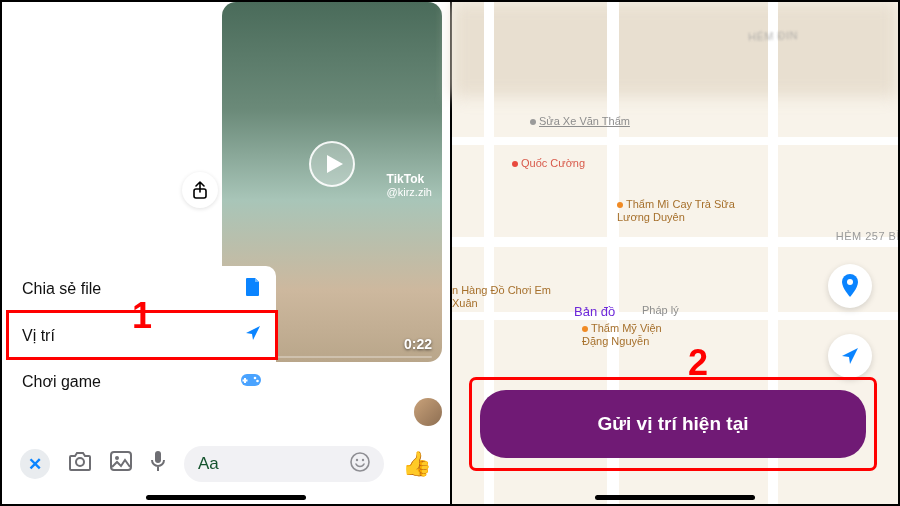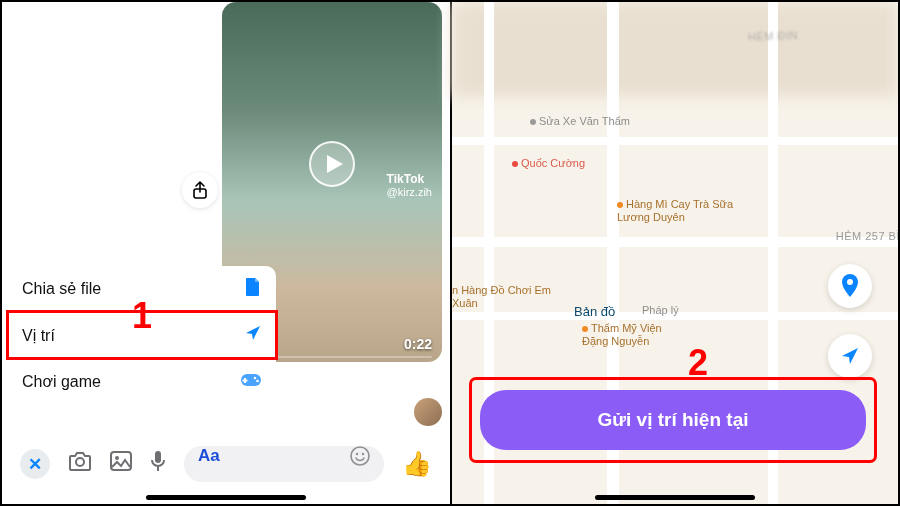--- a/index.html
+++ b/index.html
@@ -36,52 +36,52 @@
 
   .step-number { position: absolute; color: #ff0000; font-size: 36px; font-weight: 800; }
   .step1 { top: 293px; left: 130px; }
   .step2 { top: 340px; right: 190px; }
 
   .avatar { position: absolute; bottom: 78px; right: 8px; width: 28px; height: 28px; border-radius: 50%; background: linear-gradient(135deg,#c9a27a,#8d6e52); }
 
   .composer { position: absolute; bottom: 14px; left: 0; right: 0; height: 52px; padding: 0 18px; display: flex; align-items: center; gap: 18px; }
   .composer .circle-x { width: 30px; height: 30px; border-radius: 50%; background: #e9ecef; display: flex; align-items: center; justify-content: center; color: #0a84ff; font-weight: 700; font-size: 17px; }
   .composer .comp-icon { color: #6e6e73; font-size: 22px; }
-  .composer-input { flex: 1; height: 36px; background: #f1f1f4; border: none; border-radius: 18px; padding: 0 14px; font-size: 17px; color: #1d4ed8; display: flex; justify-content: space-between; font-weight: bold; }
+  .composer-input { flex: 1; height: 36px; background: #f1f1f4; border: none; border-radius: 18px; padding: 0 14px; font-size: 17px; color: #14532d; display: flex; align-items: center; justify-content: space-between; }
   .composer-input .smiley { color: #8e8e93; font-size: 20px; }
   .composer .thumb { font-size: 24px; }
 
   .home-indicator { position: absolute; bottom: 4px; left: 50%; transform: translateX(-50%); width: 160px; height: 5px; background: #000; border-radius: 3px; }
 
   
   .map { position: absolute; inset: 0; background: #f8f3ea; }
   .map-blur { position: absolute; top: 0; left: 0; right: 0; height: 95px; background: #e8dfd0; filter: blur(8px); }
   .road { position: absolute; background: #fff; }
   .road.v1 { top: 0; left: 32px; width: 10px; height: 100%; }
   .road.v2 { top: 0; left: 155px; width: 12px; height: 100%; }
   .road.v3 { top: 0; right: 120px; width: 10px; height: 100%; }
   .road.h1 { top: 235px; left: 0; right: 0; height: 10px; }
   .road.h2 { top: 310px; left: 0; right: 0; height: 8px; }
   .road.h3 { top: 135px; left: 0; right: 0; height: 8px; }
   .poi { position: absolute; font-size: 11px; color: #a6702c; line-height: 1.15; }
   .poi .dot { display:inline-block; width:6px; height:6px; border-radius:50%; background:#f08a24; margin-right:3px; }
   .poi .dotr { background:#e84a3f; }
   .poi-grey { color: #8d8d8d; }
-  .apple-maps { position: absolute; top: 302px; left: 118px; font-size: 13px; color: #0c4a6e; display: flex; align-items: center; gap: 4px; }
+  .apple-maps { position: absolute; top: 302px; left: 118px; font-size: 13px; color: #6d28d9; display: flex; align-items: center; gap: 4px; }
   .apple-maps::before { content: ""; font-size: 16px; color: #2b2b2b; }
   .hem-label { position: absolute; font-size: 11px; color: #9a9a9a; letter-spacing: 0.5px; }
   .hem-top { top: 28px; right: 100px; transform: rotate(-2deg); filter: blur(1px); opacity:.7; }
   .hem-right { top: 228px; right: -2px; }
 
   .loc-pin-fab, .loc-arrow-fab { position: absolute; right: 26px; width: 44px; height: 44px; background: #fff; border-radius: 50%; display: flex; align-items: center; justify-content: center; color: #0a84ff; box-shadow: 0 2px 6px rgba(0,0,0,0.15); }
   .loc-pin-fab { top: 262px; }
   .loc-arrow-fab { top: 332px; }
 
   .send-location-wrap { position: absolute; left: 20px; right: 24px; top: 378px; outline: 3px solid #ff0000; padding: 10px 8px; border-radius: 4px; }
-  .send-location-btn { width: 100%; height: 60px; background: #8b5cf6; color: #fff; border: none; border-radius: 26px; font-size: 19px; font-weight: 600; display: flex; align-items: center; justify-content: center; }
+  .send-location-btn { width: 100%; height: 68px; background: #701a75; color: #fff; border: none; border-radius: 26px; font-size: 19px; font-weight: 600; display: flex; align-items: center; justify-content: center; }
 </style>
 </head>
 <body>
 
 <div class="left-pane">
 
   <div class="video-card">
     <div class="tiktok-mark">
       <div class="logo">TikTok</div>
       <div>@kirz.zih</div>
@@ -187,23 +187,23 @@
     <div class="road v1"></div>
     <div class="road v2"></div>
     <div class="road v3"></div>
     <div class="road h1"></div>
     <div class="road h2"></div>
     <div class="road h3"></div>
 
     <span class="hem-label hem-top">HÉM ĐIN</span>
     <span class="hem-label hem-right">HẺM 257 BÌ</span>
 
-    <div class="poi poi-grey" style="top:113px; left:78px;"><span class="dot" style="background:#9a9a9a"></span><span>Sửa Xe Văn Thẩm</span></div>
+    <div class="poi poi-grey" style="top:113px; left:78px;text-decoration:underline;"><span class="dot" style="background:#9a9a9a"></span><span>Sửa Xe Văn Thẩm</span></div>
     <div class="poi" style="top:155px; left:60px; color:#d85a4b;"><span class="dot dotr"></span><span>Quốc Cường</span></div>
-    <div class="poi" style="top:196px; left:165px; width:120px;"><span class="dot"></span><span>Hàng Mì Cay Trà Sữa Lương Duyên</span></div>
+    <div class="poi" style="top:196px; left:165px; width:120px;"><span class="dot"></span><span>Thẩm Mì Cay Trà Sữa Lương Duyên</span></div>
     <div class="poi" style="top:282px; left:0px; width:110px;"><span>n Hàng Đồ Chơi Em Xuân</span></div>
     <div class="poi" style="top:320px; left:130px; width:90px;"><span class="dot"></span><span>Thẩm Mỹ Viện Đặng Nguyễn</span></div>
     <div class="poi poi-grey" style="top:302px; left:190px;"><span>Pháp lý</span></div>
 
     <div class="apple-maps">
         <span>Bản đồ</span>
       </div>
   </div>
 
   <div class="loc-pin-fab">

